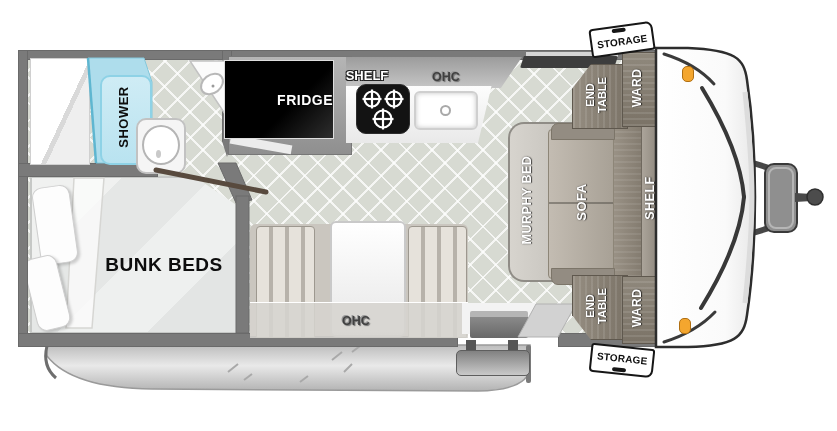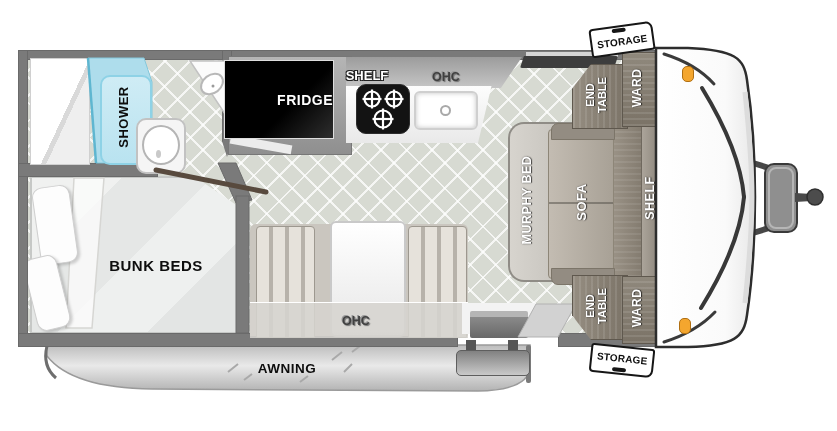--- a/index.html
+++ b/index.html
@@ -178,23 +178,22 @@
     <div class="lbl black-lbl" style="left:0;top:4px;width:60px;height:21px;font-size:10px;letter-spacing:.2px;">STORAGE</div>
   </div>
   <div class="abs tab" style="left:590px;top:346px;width:60px;height:25px;transform:rotate(6deg);border-radius:3px 3px 7px 4px;">
     <div class="tick" style="bottom:1px;"></div>
     <div class="lbl black-lbl" style="left:0;top:0;width:60px;height:21px;font-size:10px;letter-spacing:.2px;">STORAGE</div>
   </div>
 
   <div class="lbl black-lbl rot" style="left:73px;top:108px;width:100px;height:18px;font-size:13px;letter-spacing:.5px;">SHOWER</div>
   <div class="lbl outline-lbl" style="left:337px;top:66px;width:60px;height:18px;font-size:13px;">SHELF</div>
   <div class="lbl soft-lbl" style="left:416px;top:68px;width:60px;height:18px;font-size:12.5px;">OHC</div>
-  <div class="lbl black-lbl" style="left:94px;top:255px;width:124px;height:20px;font-size:15px;letter-spacing:.5px;">BUNK BEDS</div>
+  <div class="lbl black-lbl" style="left:102px;top:255px;width:124px;height:20px;font-size:19px;letter-spacing:.5px;">BUNK BEDS</div>
   <div class="lbl white-lbl rot" style="left:452px;top:191px;width:150px;height:18px;font-size:12.5px;letter-spacing:.5px;">MURPHY BED</div>
   <div class="lbl white-lbl rot" style="left:511px;top:193px;width:140px;height:18px;font-size:13px;letter-spacing:.5px;">SOFA</div>
   <div class="lbl white-lbl rot" style="left:590px;top:190px;width:120px;height:16px;font-size:12.5px;letter-spacing:.5px;">SHELF</div>
   <div class="lbl white-lbl rot wrap" style="left:574px;top:77px;width:46px;height:36px;font-size:11px;">END TABLE</div>
   <div class="lbl white-lbl rot" style="left:592px;top:79px;width:90px;height:18px;font-size:12px;letter-spacing:.5px;">WARD</div>
   <div class="lbl white-lbl rot wrap" style="left:574px;top:288px;width:46px;height:36px;font-size:11px;">END TABLE</div>
   <div class="lbl white-lbl rot" style="left:592px;top:299px;width:90px;height:18px;font-size:12px;letter-spacing:.5px;">WARD</div>
   <div class="lbl soft-lbl" style="left:326px;top:312px;width:60px;height:18px;font-size:12.5px;">OHC</div>
-  <div class="lbl black-lbl" style="left:245px;top:359px;width:84px;height:18px;font-size:13.5px;letter-spacing:.5px;">AWNING</div>
 </div>
 
 </body></html>

